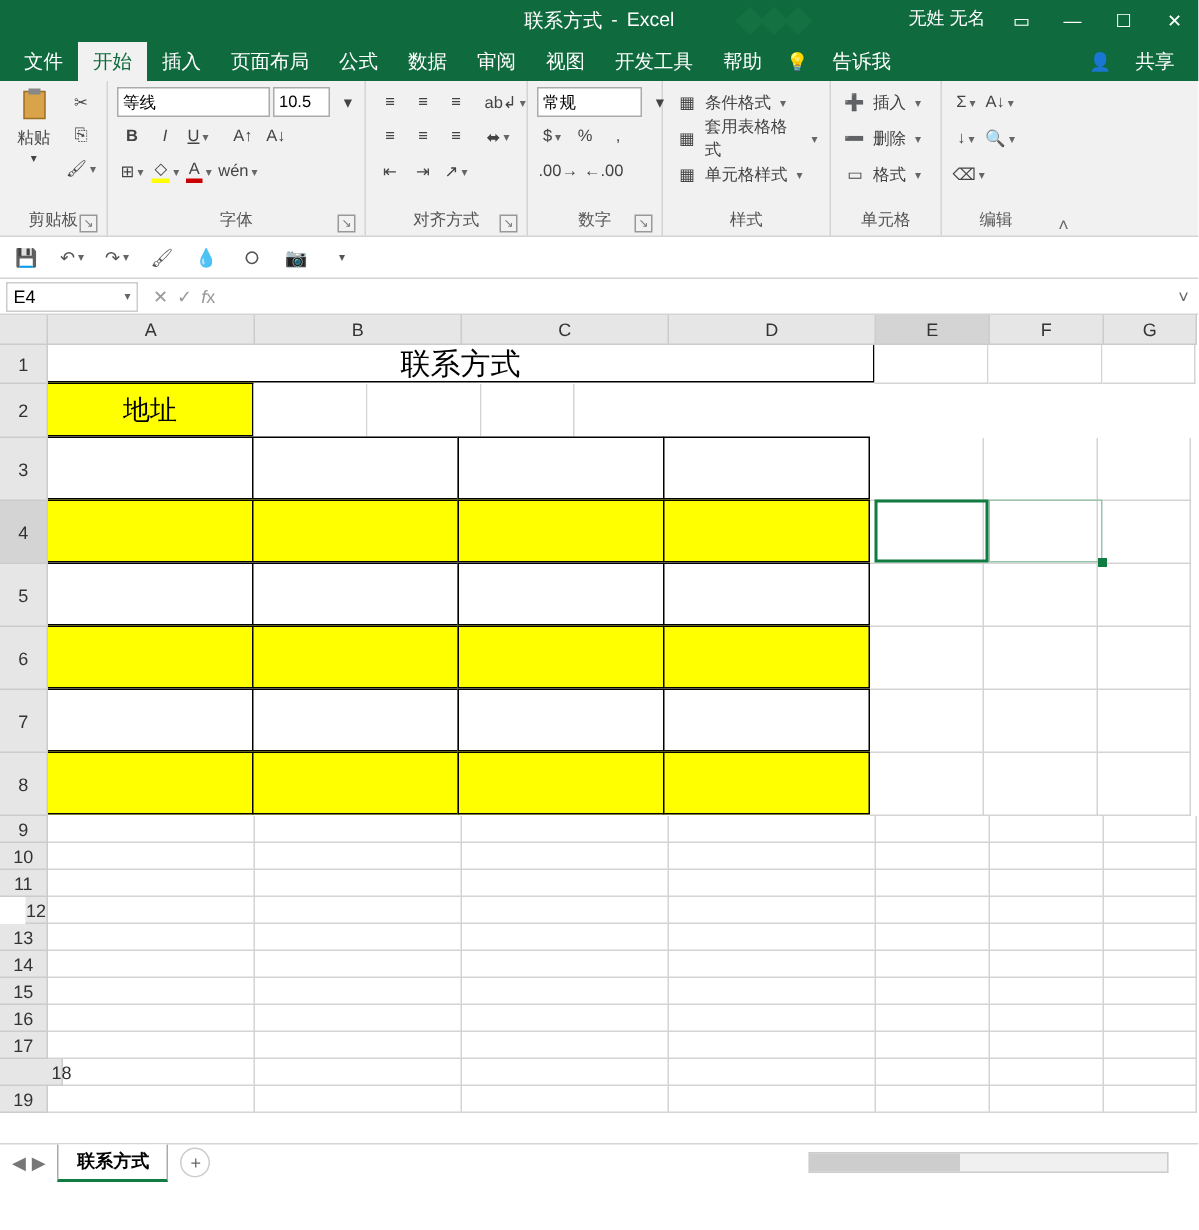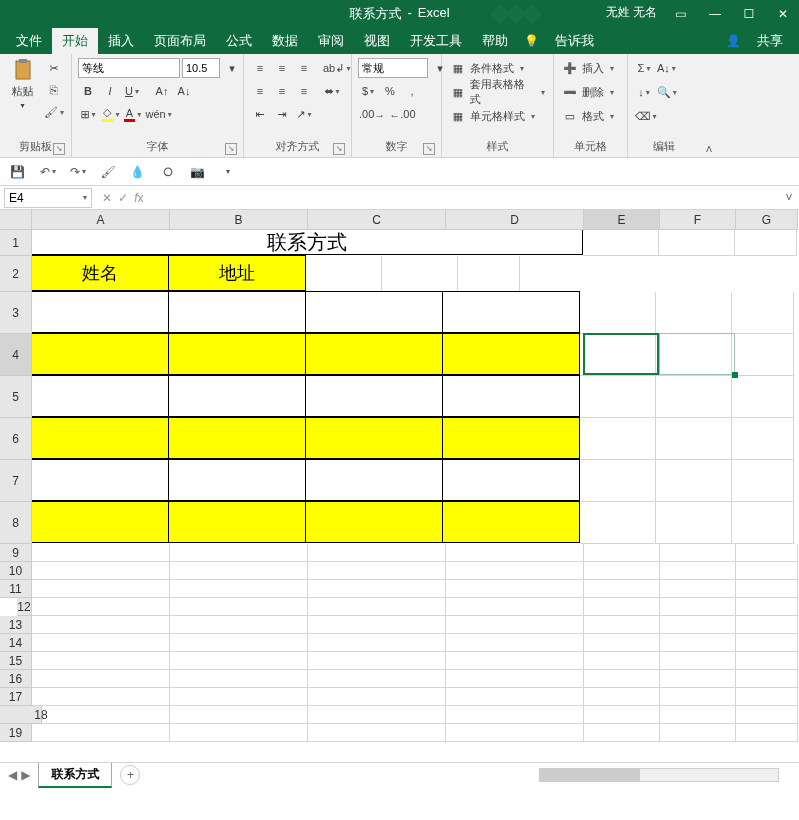--- a/index.html
+++ b/index.html
@@ -338,21 +338,20 @@
       <div class="rh" style="height: 18px;">19</div>
     </div>
   <div class="cells" id="cells">
       <div class="cellr">
         <div class="cell titlecell tablecell tablecell" style="width: 552px; height: 26px;">联系方式</div>
         <div class="cell" style="width: 76px; height: 26px;"></div>
         <div class="cell" style="width: 76px; height: 26px;"></div>
         <div class="cell" style="width: 62px; height: 26px;"></div>
       </div>
       <div class="cellr">
-        <div class="cell hdrcell tablecell yellow" style="width: 138px; height: 36px;">姓名</div>
         <div class="cell hdrcell tablecell yellow" style="width: 138px; height: 36px;">地址</div>
         <div class="cell" style="width: 76px; height: 36px;"></div>
         <div class="cell" style="width: 76px; height: 36px;"></div>
         <div class="cell" style="width: 62px; height: 36px;"></div>
       </div>
       <div class="cellr">
         <div class="cell tablecell" style="width: 138px; height: 42px;"></div>
         <div class="cell tablecell" style="width: 138px; height: 42px;"></div>
         <div class="cell tablecell" style="width: 138px; height: 42px;"></div>
         <div class="cell tablecell" style="width: 138px; height: 42px;"></div>

